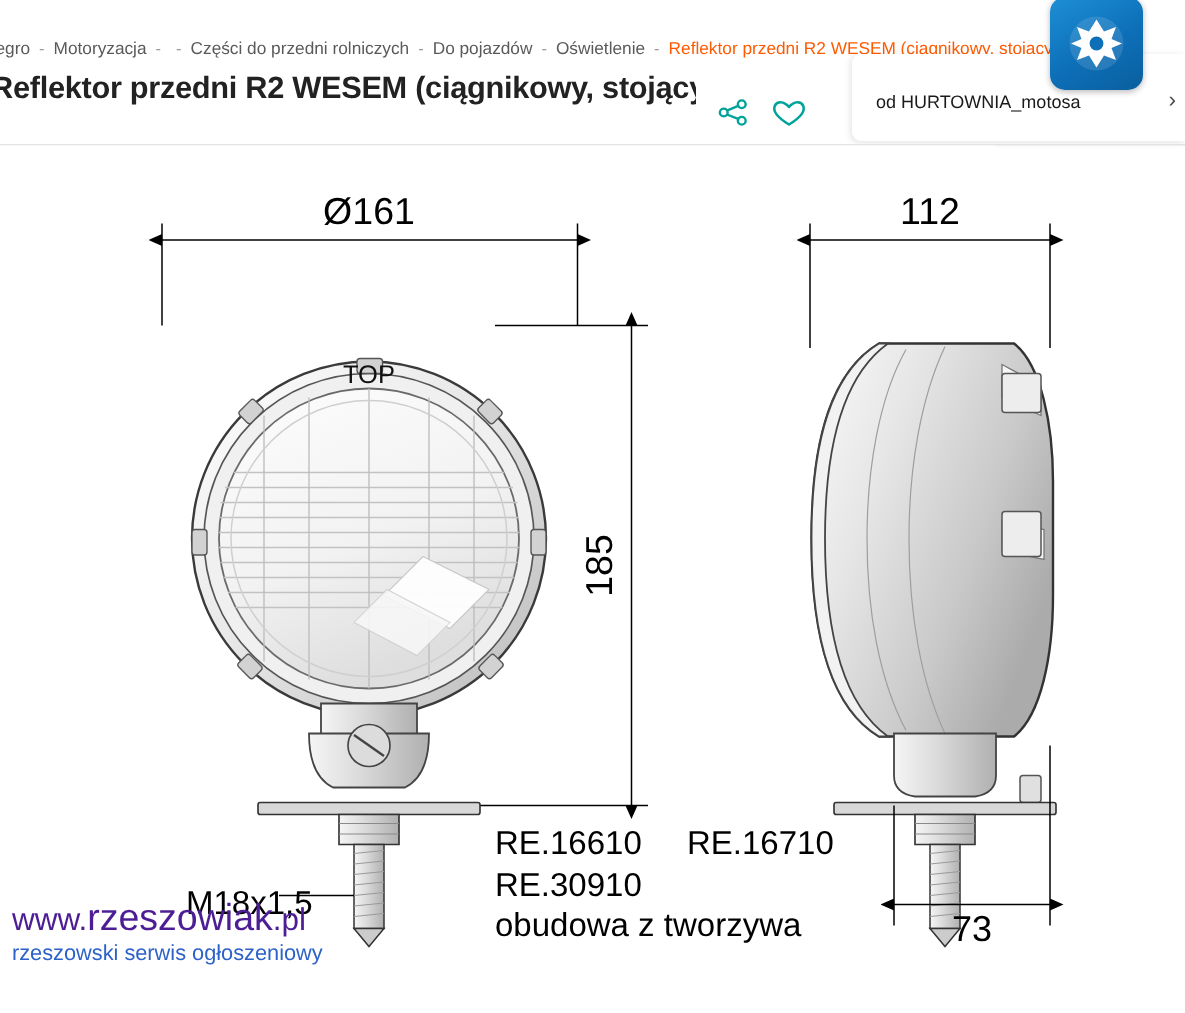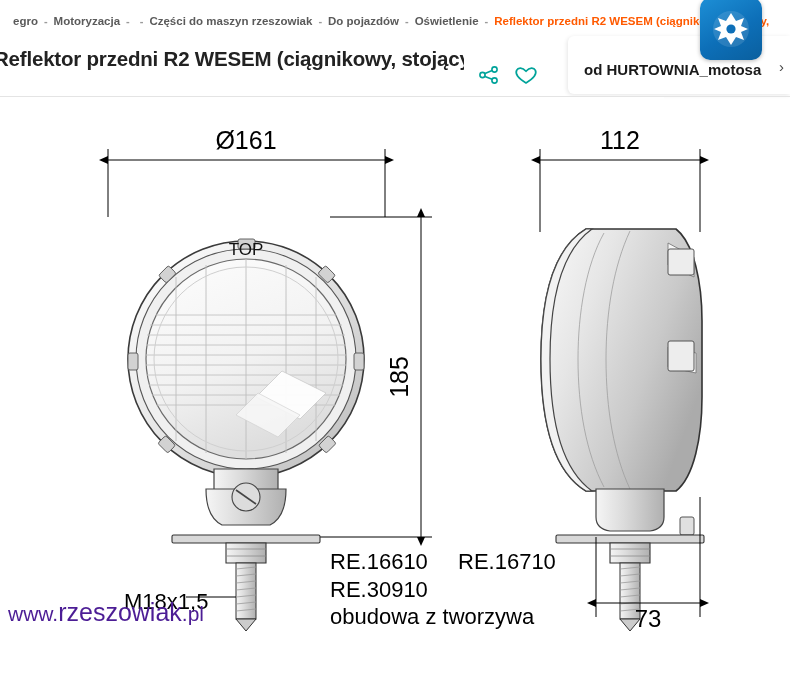--- a/index.html
+++ b/index.html
@@ -13,31 +13,30 @@
   #page {
     position: relative;
     width: 790px; height: 675px;
     background: #ffffff;
     overflow: hidden;
   }
 
   
   .breadcrumb {
     position: absolute;
-    top: 4px; left: 0;
+    top: 16px; left: 0;
     width: 790px; height: 34px;
     background: #ffffff;
     display: flex;
     align-items: center;
     white-space: nowrap;
     font-size: 11.5px;
     color: #575757;
-    padding-left: 16px;
+    padding-left: 0px;
     overflow: hidden;
-    font-weight: bold;
   }
   .crumb {
     color: #5a5a5a;
     text-decoration: none;
     padding: 0 1px;
   }
   .crumb.first { margin-left: -4px; }
   .crumb-sep {
     color: #9a9a9a;
     padding: 0 5px;
@@ -81,22 +80,22 @@
     position: absolute;
     left: 568px; top: 36px;
     width: 222px; height: 58px;
     background: #ffffff;
     border-radius: 6px 0 0 6px;
     box-shadow: -1px 1px 4px rgba(0,0,0,0.10);
   }
   .seller-label {
     position: absolute;
     left: 16px; top: 25px;
-    font-size: 15px;
-    font-weight: bold;
+    font-size: 12px;
+    font-weight: normal;
     color: #1a1a1a;
     white-space: nowrap;
   }
   .seller-chevron {
     position: absolute;
     right: 6px; top: 22px;
     font-size: 15px;
     color: #4a4a4a;
   }
 
@@ -158,21 +157,21 @@
 <body>
 
 <div id="page">
 
   <div class="breadcrumb">
     <a class="crumb first" href="#">egro</a>
     <span class="crumb-sep">-</span>
     <a class="crumb" href="#">Motoryzacja</a>
     <span class="crumb-sep">-</span>
     <span class="crumb-sep">-</span>
-    <a class="crumb" href="#">Części do maszyn rzeszowiak</a>
+    <a class="crumb" href="#">Części do przedni rolniczych</a>
     <span class="crumb-sep">-</span>
     <a class="crumb" href="#">Do pojazdów</a>
     <span class="crumb-sep">-</span>
     <a class="crumb" href="#">Oświetlenie</a>
     <span class="crumb-sep">-</span>
     <span class="crumb current">Reflektor przedni R2 WESEM (ciągnikowy, stojący,</span>
   </div>
 
   <div class="title-row">
     <div class="offer-title">Reflektor przedni R2 WESEM (ciągnikowy, stojący, s</div>
@@ -389,15 +388,16 @@
         <line x1="596" y1="440" x2="596" y2="520"></line>
         <line x1="700" y1="400" x2="700" y2="520"></line>
         <line x1="596" y1="506" x2="700" y2="506" marker-start="url(#arrL)" marker-end="url(#arrR)"></line>
       </g>
       <text x="648" y="530" font-family="Liberation Sans, sans-serif" font-size="24" fill="#000" text-anchor="middle">73</text>
     </svg>
   </div>
 
   <div class="watermark">
     <div class="wm-line1"><span>www.</span><span class="big">rzeszowiak</span><span>.pl</span></div>
+    <div class="wm-line2">rzeszowski serwis ogłoszeniowy</div>
   </div>
 
 </div>
 
 </body></html>

